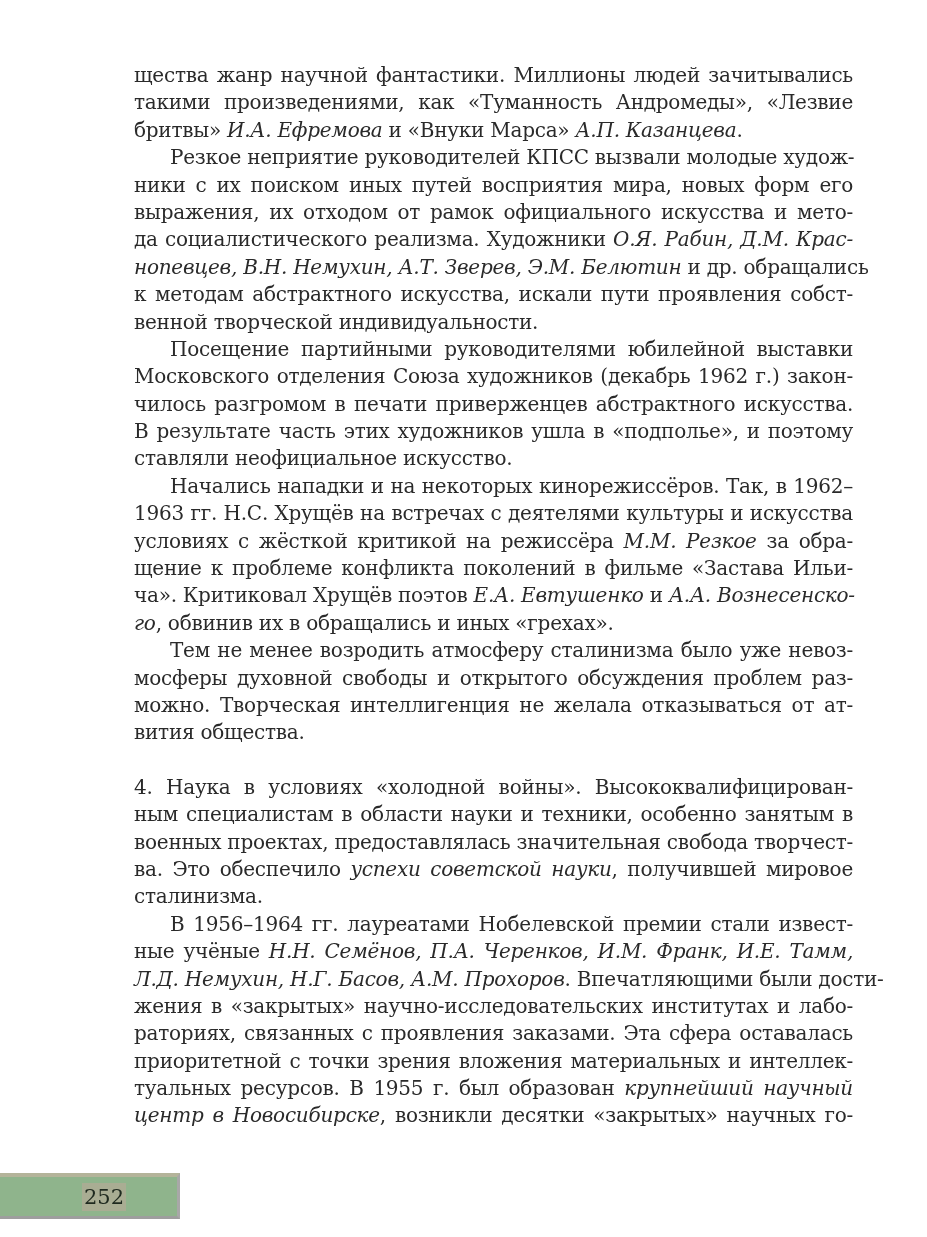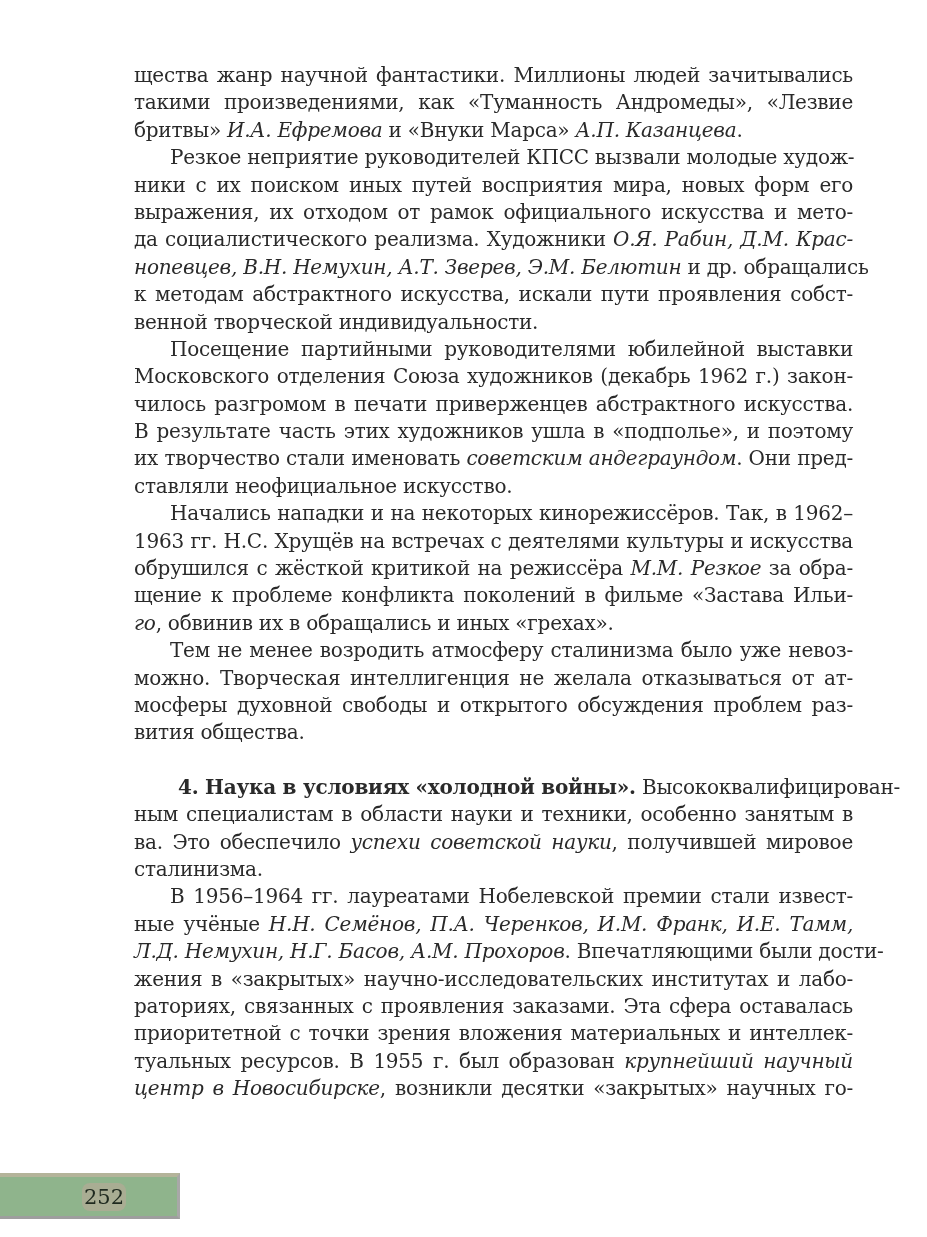--- a/index.html
+++ b/index.html
@@ -37,22 +37,21 @@
   .line.indent {
     padding-left: 36px;
   }
   .para-gap {
     height: 27px;
   }
   .it {
     font-style: italic;
   }
   .b {
-    font-weight: bold;
-    margin-left: 44px;
+    font-weight: normal;
   }
   .page-num-box {
     position: absolute;
     left: 0;
     top: 1173px;
     width: 180px;
     height: 46px;
     background: #8fb48c;
     border-top: 4px solid #b4b49a;
     border-bottom: 3px solid #9e9e9e;
@@ -62,21 +61,20 @@
   .page-num {
     position: absolute;
     left: 82px;
     top: 6px;
     font-family: "DejaVu Serif", "Liberation Serif", serif;
     font-size: 21px;
     color: #1f2a1f;
     background: #a9ad93;
     padding: 0 2px;
     line-height: 28px;
-    border-radius: 8px;
   }
 </style>
 </head>
 <body>
 
 <div class="page">
   <div class="paragraph">
       <span class="line"><span>щества жанр научной фантастики. Миллионы людей зачитывались</span></span>
       <span class="line"><span>такими произведениями, как «Туманность Андромеды», «Лезвие</span></span>
       <span class="line last"><span>бритвы» </span><span class="it">И.А. Ефремова</span><span> и «Внуки Марса» </span><span class="it">А.П. Казанцева</span><span>.</span></span>
@@ -88,40 +86,41 @@
       <span class="line"><span>да социалистического реализма. Художники </span><span class="it">О.Я. Рабин, Д.М. Крас-</span></span>
       <span class="line"><span class="it">нопевцев, В.Н. Немухин, А.Т. Зверев, Э.М. Белютин</span><span> и др. обращались</span></span>
       <span class="line"><span>к методам абстрактного искусства, искали пути проявления собст-</span></span>
       <span class="line last"><span>венной творческой индивидуальности.</span></span>
     </div>
   <div class="paragraph">
       <span class="line indent"><span>Посещение партийными руководителями юбилейной выставки</span></span>
       <span class="line"><span>Московского отделения Союза художников (декабрь 1962 г.) закон-</span></span>
       <span class="line"><span>чилось разгромом в печати приверженцев абстрактного искусства.</span></span>
       <span class="line"><span>В результате часть этих художников ушла в «подполье», и поэтому</span></span>
-      <span class="line"><span>их творчество стали именовать </span><span class="it">советским андеграундом</span><span>. Они пред-</span></span>
       <span class="line last"><span>ставляли неофициальное искусство.</span></span>
     </div>
   <div class="paragraph">
       <span class="line indent"><span>Начались нападки и на некоторых кинорежиссёров. Так, в 1962–</span></span>
       <span class="line"><span>1963 гг. Н.С. Хрущёв на встречах с деятелями культуры и искусства</span></span>
-      <span class="line"><span>обрушился с жёсткой критикой на режиссёра </span><span class="it">М.М. Резкое</span><span> за обра-</span></span>
+      <span class="line"><span>условиях с жёсткой критикой на режиссёра </span><span class="it">М.М. Резкое</span><span> за обра-</span></span>
       <span class="line"><span>щение к проблеме конфликта поколений в фильме «Застава Ильи-</span></span>
+      <span class="line"><span>ча». Критиковал Хрущёв поэтов </span><span class="it">Е.А. Евтушенко</span><span> и </span><span class="it">А.А. Вознесенско-</span></span>
       <span class="line last"><span class="it">го</span><span>, обвинив их в обращались и иных «грехах».</span></span>
     </div>
   <div class="paragraph">
       <span class="line indent"><span>Тем не менее возродить атмосферу сталинизма было уже невоз-</span></span>
+      <span class="line"><span>мосферы духовной свободы и открытого обсуждения проблем раз-</span></span>
       <span class="line"><span>можно. Творческая интеллигенция не желала отказываться от ат-</span></span>
-      <span class="line"><span>мосферы духовной свободы и открытого обсуждения проблем раз-</span></span>
       <span class="line last"><span>вития общества.</span></span>
     </div>
   <div class="para-gap"></div>
   <div class="paragraph">
       <span class="line"><span class="b">4. Наука в условиях «холодной войны».</span><span> Высококвалифицирован-</span></span>
       <span class="line"><span>ным специалистам в области науки и техники, особенно занятым в</span></span>
+      <span class="line"><span>военных проектах, предоставлялась значительная свобода творчест-</span></span>
       <span class="line"><span>ва. Это обеспечило </span><span class="it">успехи советской науки</span><span>, получившей мировое</span></span>
       <span class="line last"><span>сталинизма.</span></span>
     </div>
   <div class="paragraph">
       <span class="line indent"><span>В 1956–1964 гг. лауреатами Нобелевской премии стали извест-</span></span>
       <span class="line"><span>ные учёные </span><span class="it">Н.Н. Семёнов, П.А. Черенков, И.М. Франк, И.Е. Тамм,</span></span>
       <span class="line"><span class="it">Л.Д. Немухин, Н.Г. Басов, А.М. Прохоров</span><span>. Впечатляющими были дости-</span></span>
       <span class="line"><span>жения в «закрытых» научно-исследовательских институтах и лабо-</span></span>
       <span class="line"><span>раториях, связанных с проявления заказами. Эта сфера оставалась</span></span>
       <span class="line"><span>приоритетной с точки зрения вложения материальных и интеллек-</span></span>

